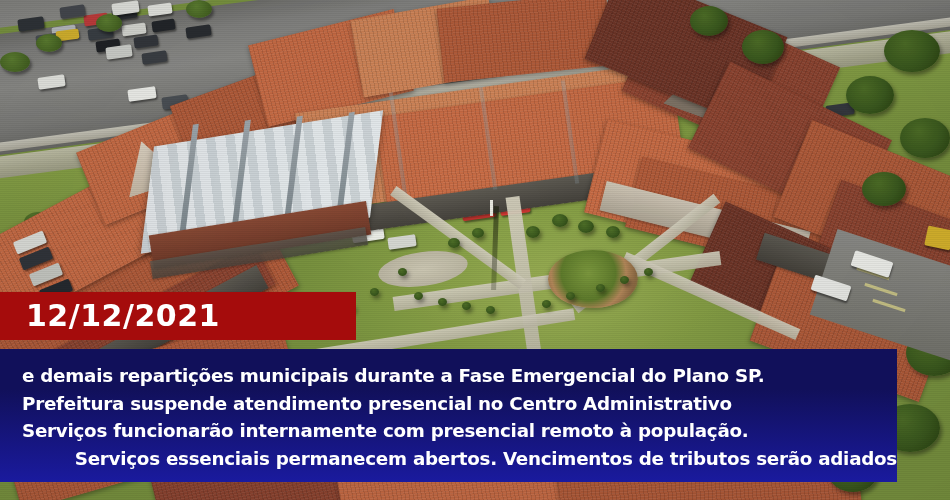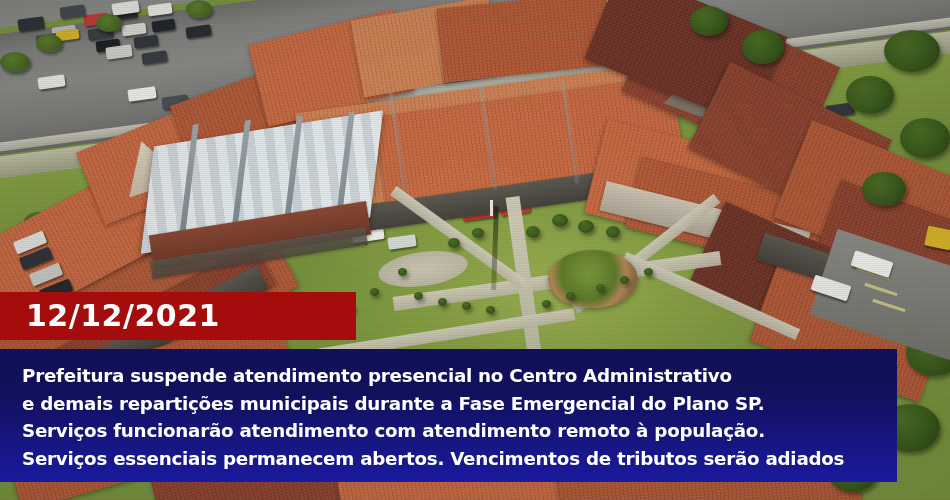--- a/index.html
+++ b/index.html
@@ -368,19 +368,19 @@
 
     <div class="grade"></div>
     <div class="grain"></div>
   </div>
 
   <div id="date-banner" style="background: rgb(165, 12, 12);">
     <span id="date-text" style="color: rgb(255, 255, 255);">12/12/2021</span>
   </div>
 
   <div id="headline-block" style="background: linear-gradient(rgb(17, 16, 90) 0%, rgb(17, 16, 90) 30%, rgb(26, 26, 158) 100%);">
+    <div class="hl-line" style="color: rgb(255, 255, 255);">e demais repartições municipais durante a Fase Emergencial do Plano SP.</div>
     <div class="hl-line" style="color: rgb(255, 255, 255);">Prefeitura suspende atendimento presencial no Centro Administrativo</div>
-    <div class="hl-line" style="color: rgb(255, 255, 255);">e demais repartições municipais durante a Fase Emergencial do Plano SP.</div>
-    <div class="hl-line" style="color: rgb(255, 255, 255);">Serviços funcionarão atendimento com atendimento remoto à população.</div>
-    <div class="hl-line" style="color: rgb(255, 255, 255);">Serviços essenciais permanecem abertos. Vencimentos de tributos serão adiados</div>
+    <div class="hl-line" style="color: rgb(255, 255, 255);">Serviços funcionarão internamente com presencial remoto à população.</div>
+    <div class="hl-line" style="color: rgb(255, 255, 255); text-align: right;">Serviços essenciais permanecem abertos. Vencimentos de tributos serão adiados</div>
   </div>
 
 </div>
 
 </body></html>

